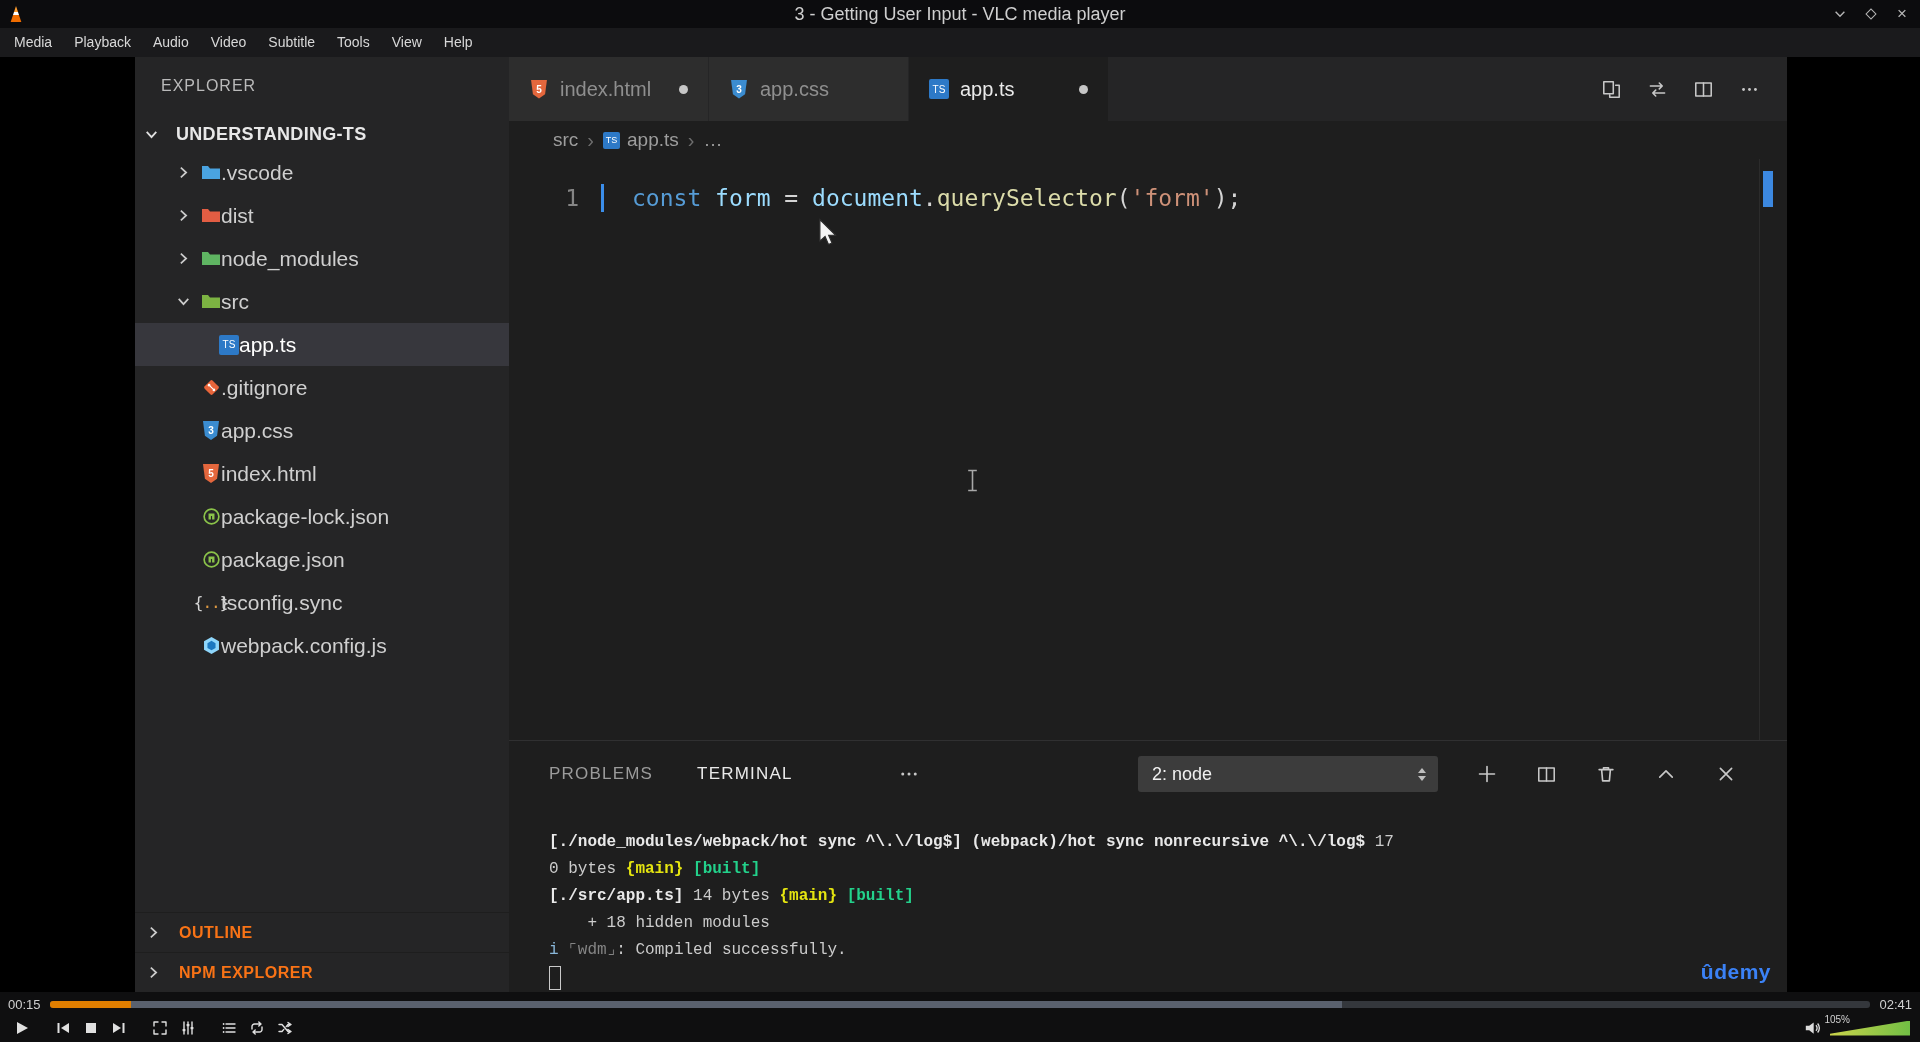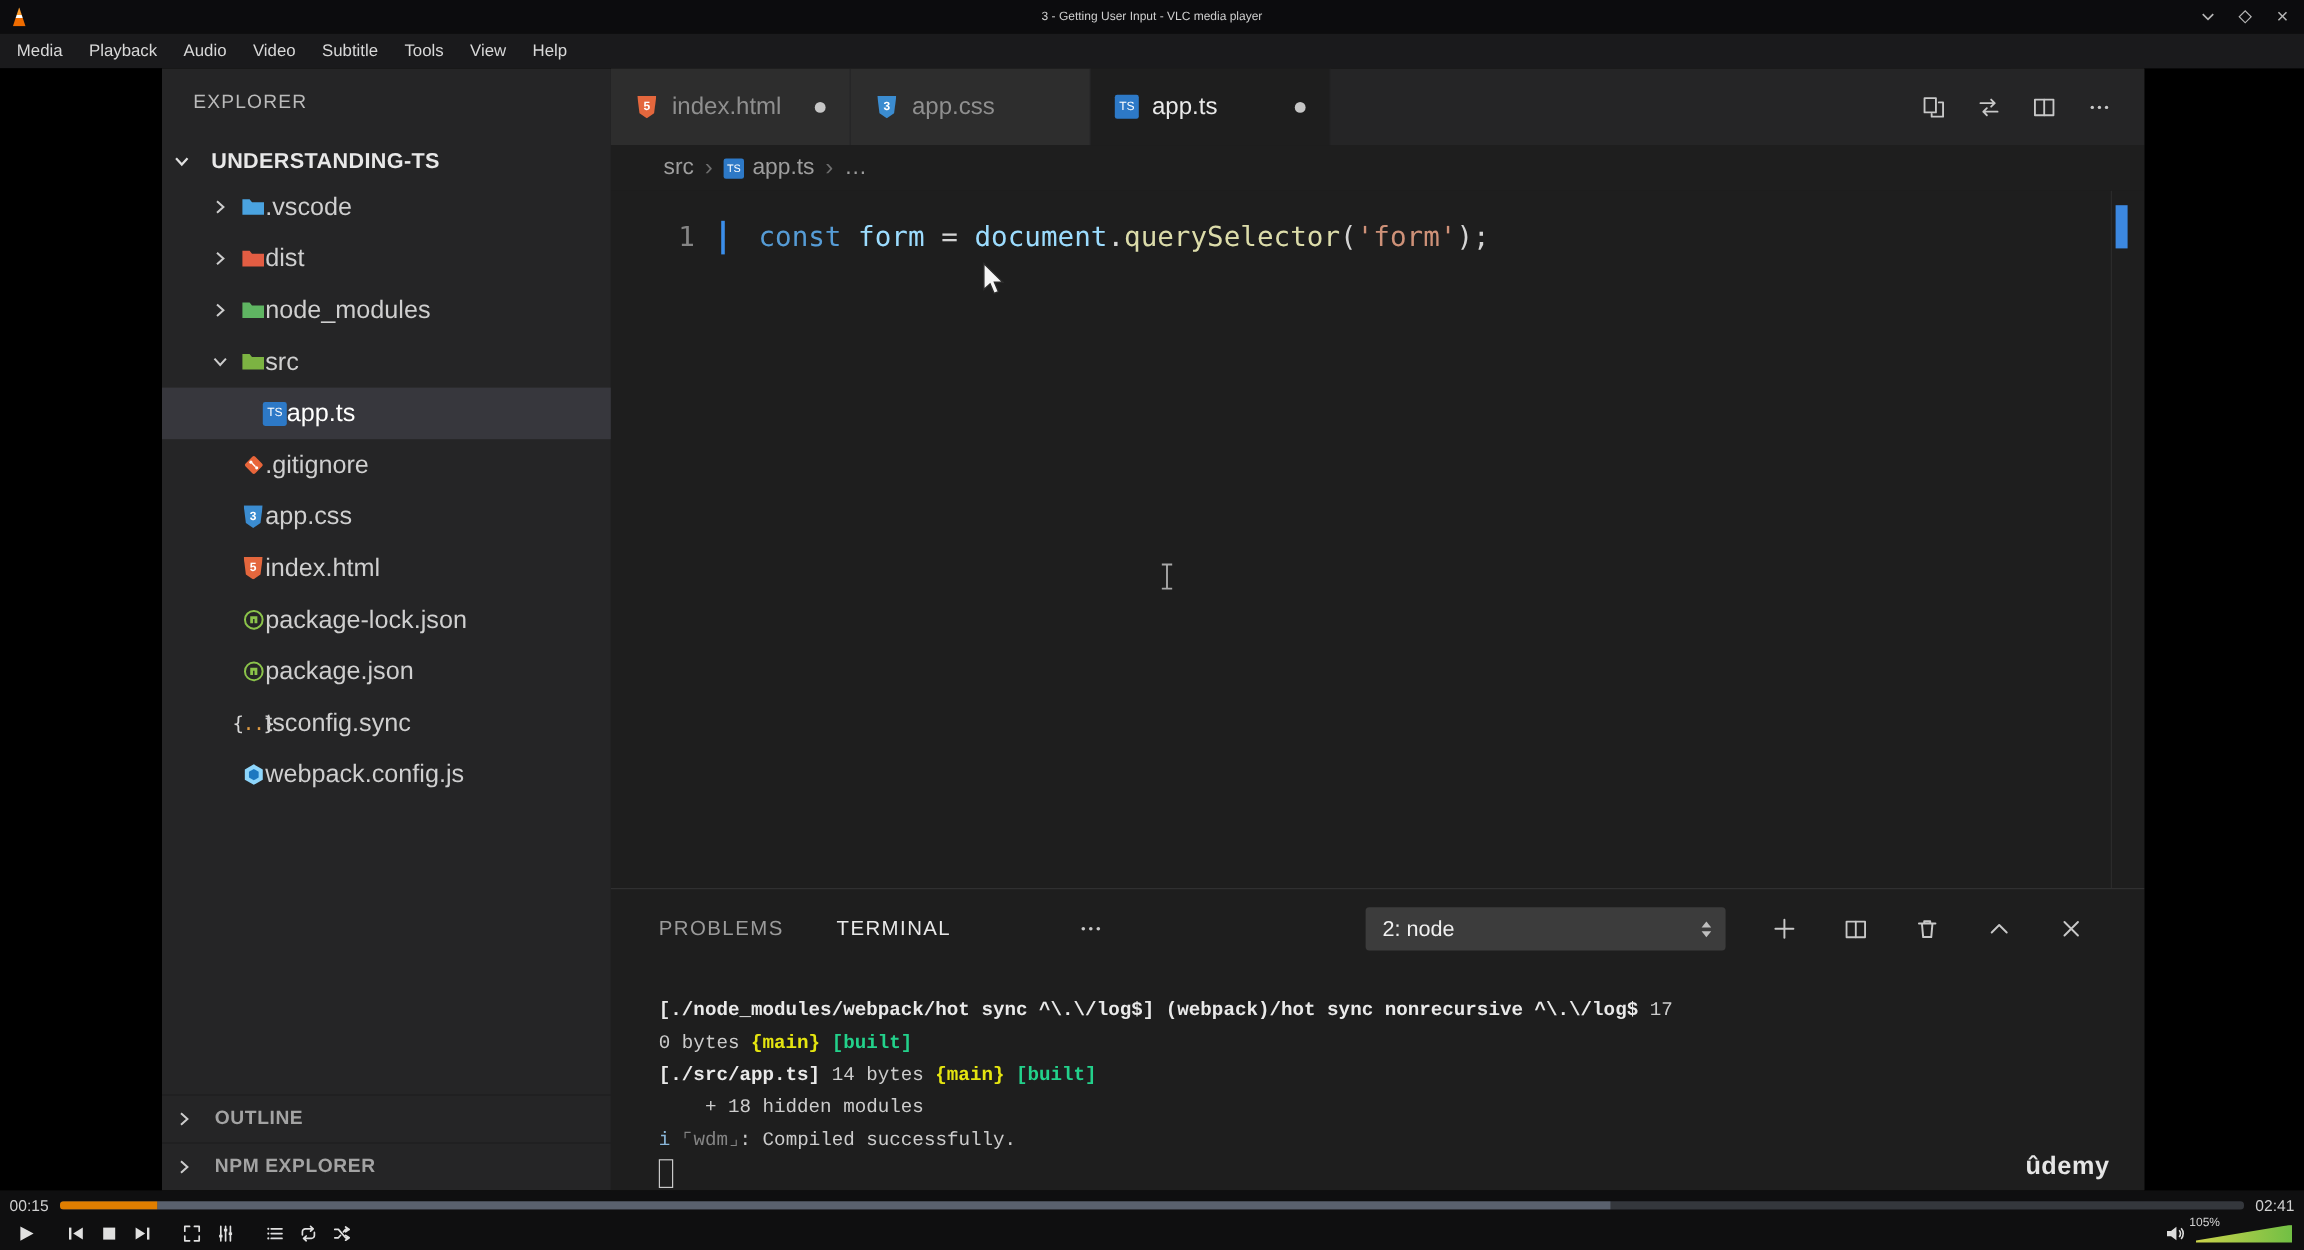--- a/index.html
+++ b/index.html
@@ -4,21 +4,21 @@
 <style>
   *{box-sizing:border-box;margin:0;padding:0}
   html,body{width:1920px;height:1042px;background:#000;overflow:hidden}
   .app{position:relative;width:1920px;height:1042px;font-family:"Liberation Sans",sans-serif;color:#ccc}
 
   
   .titlebar{position:absolute;top:0;left:0;right:0;height:28px;background:#0c0c0e;display:flex;align-items:center}
   .cone{position:absolute;left:9px;top:6px;width:14px;height:16px;
         clip-path:polygon(50% 0,88% 100%,12% 100%);
         background:linear-gradient(180deg,#ff9d2e 0%,#ff9d2e 40%,#fff 40%,#fff 55%,#ef6c00 55%)}
-  .title{position:absolute;left:0;right:0;text-align:center;font-size:10px;color:#cfcfcf}
+  .title{position:absolute;left:0;right:0;text-align:center;font-size:18px;color:#cfcfcf}
   .winctrls{position:absolute;right:10px;top:0;height:28px;display:flex;align-items:center;gap:15px}
   .winbtn{display:inline-flex;align-items:center;justify-content:center;width:16px;height:16px;color:#b5b5b5}
   .winbtn .diamond{width:8px;height:8px;border:1.4px solid #b5b5b5;transform:rotate(45deg)}
   .winbtn .xmark{font-size:17px;line-height:16px;color:#b5b5b5}
   .menubar{position:absolute;top:28px;left:0;right:0;height:29px;background:#1a1a1c;display:flex;align-items:center;padding-left:3px}
   .menu-item{padding:0 11px;font-size:14px;color:#d8d8d8;line-height:29px}
 
   
   .stage{position:absolute;top:57px;left:0;width:1676px;height:935px;background:#000}
   .vscode{position:absolute;left:135px;top:0;width:1652px;height:935px;background:#1e1e1e;display:flex;overflow:hidden}
@@ -33,21 +33,21 @@
   .chev{width:26px;display:inline-flex;align-items:center;flex-shrink:0}
   .ficon{width:20px;display:inline-flex;align-items:center;justify-content:center;flex-shrink:0}
   .ts-badge{display:inline-flex;align-items:center;justify-content:center;width:20px;height:20px;background:#2d79c7;color:#fff;font-size:10px;font-weight:normal;border-radius:2px;font-family:"Liberation Sans",sans-serif}
   .ts-badge.mini{width:17px;height:17px;font-size:9px}
   .shield{width:16px;height:19px;display:inline-flex;align-items:center;justify-content:center;color:#fff;font-size:10px;font-weight:bold;clip-path:polygon(0 0,100% 0,88% 78%,50% 100%,12% 78%)}
   .html-shield{background:#e4673d}
   .css-shield{background:#3b8cd0}
   .braces-badge{font-family:"DejaVu Sans Mono",monospace;font-size:16px;color:#d6d6d6;letter-spacing:-1px}
   .braces-badge .bdots{color:#de9a43}
   .side-sections{position:absolute;bottom:0;left:0;right:0}
-  .section-row{height:40px;display:flex;align-items:center;gap:8px;padding-left:10px;font-size:16px;font-weight:bold;letter-spacing:.5px;color:#a3a3a3;border-top:1px solid #1e1e1e}
+  .section-row{height:40px;display:flex;align-items:center;gap:8px;padding-left:10px;font-size:16px;font-weight:bold;letter-spacing:.5px;color:#f97316;border-top:1px solid #1e1e1e}
 
   
   .editor-col{flex:1;display:flex;flex-direction:column;background:#1e1e1e;min-width:0}
   .tabbar{height:64px;background:#252526;display:flex;align-items:stretch}
   .tabs{display:flex}
   .tab{display:flex;align-items:center;column-gap:11px;padding:0 20px;min-width:200px;background:#2d2d2d;color:#8f8f8f;font-size:20px;border-right:1px solid #252526}
   .tab.active{background:#1e1e1e;color:#eaeaea}
   .tab .dot{width:9px;height:9px;border-radius:50%;background:#c6c6c6;margin-left:auto}
   .tab .dot.placeholder{background:transparent}
   .editor-actions{margin-left:auto;display:flex;align-items:center;gap:27px;padding-right:28px;color:#c5c5c5}
@@ -83,21 +83,21 @@
   .pact{display:inline-flex}
   .term{padding:22px 0 0 40px;font-family:Liberation Mono, monospace;font-size:16px;line-height:27px;color:#ccc}
   .tline{white-space:pre}
   .s-plain{color:#ccc}
   .s-bold{color:#e9e9e9;font-weight:bold}
   .s-yellow{color:#e5e510;font-weight:bold}
   .s-green{color:#23d18b;font-weight:bold}
   .s-dim{color:#848484}
   .s-info{color:#8ab7d9}
   .term-cursor{display:inline-block;width:12px;height:24px;border:1px solid #c9c9c9;margin-top:2px}
-  .watermark{position:absolute;right:29px;bottom:8px;font-size:21px;font-weight:bold;color:#e5e5e5;letter-spacing:.5px}
+  .watermark{position:absolute;right:16px;bottom:8px;font-size:21px;font-weight:bold;color:#3b82f6;letter-spacing:.5px}
 
   
   .mouse-cursor{position:absolute;left:818px;top:161px;z-index:50}
   .ibeam-cursor{position:absolute;left:966px;top:412px;z-index:50}
 
   
   .controls-bar{position:absolute;bottom:0;left:0;right:0;height:50px;background:#0f0f10}
   .seek-row{display:flex;align-items:center;height:22px;padding:2px 8px 0 8px;gap:9px}
   .time{font-size:13px;color:#d0d0d0;flex-shrink:0}
   .seek{flex:1;height:7px;border-radius:3px;background:#34373c;position:relative;overflow:hidden}

